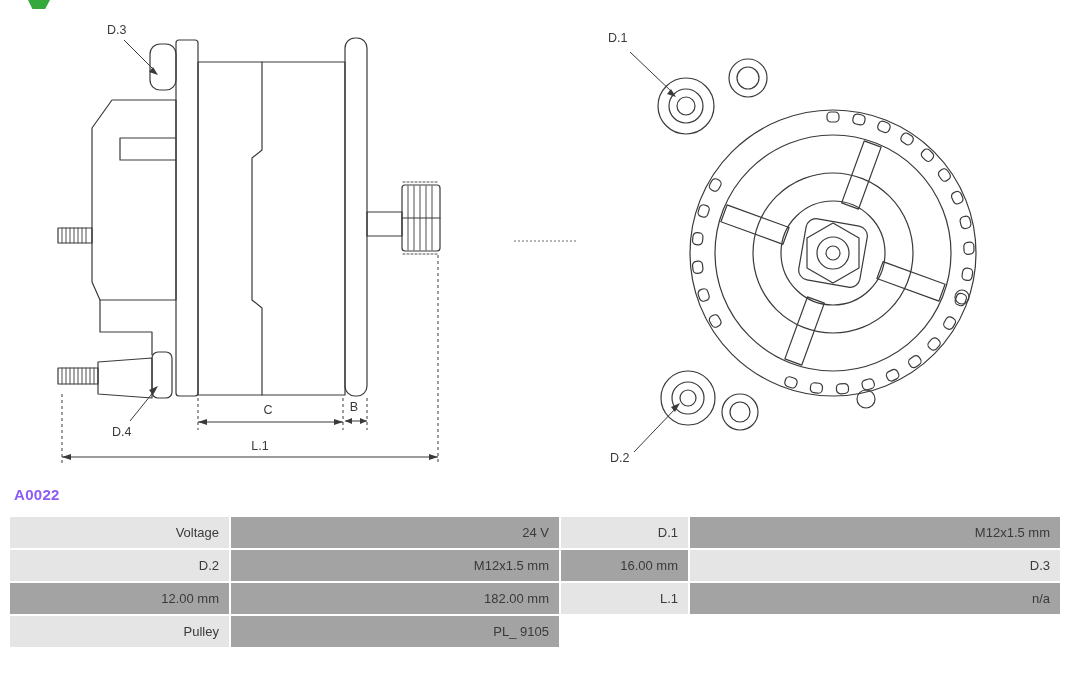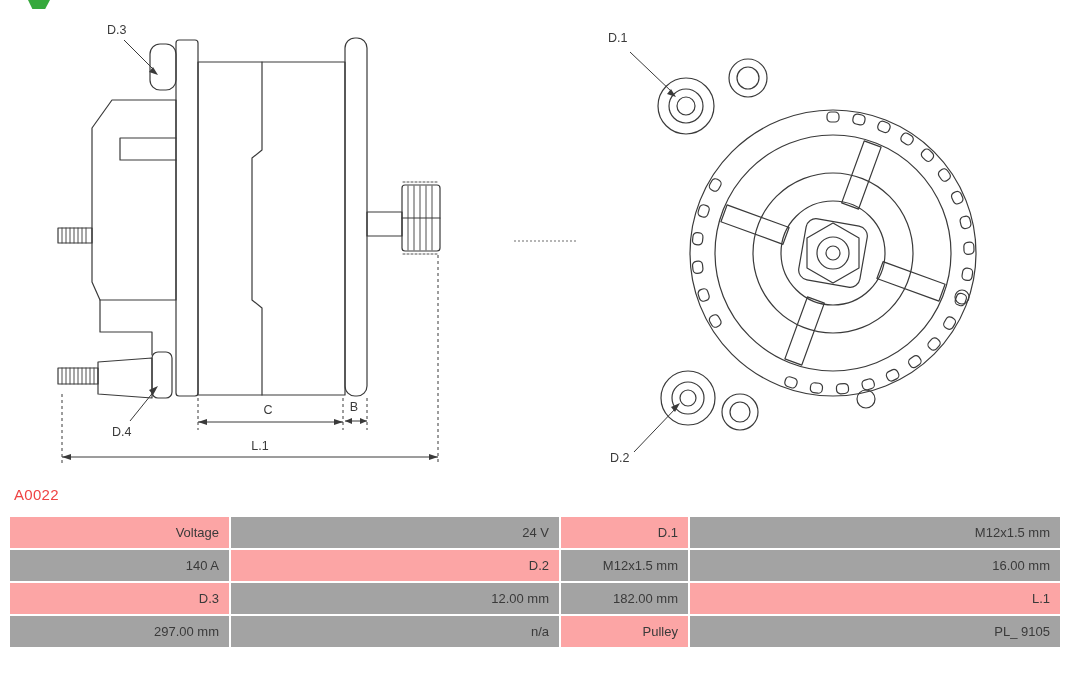--- a/index.html
+++ b/index.html
@@ -14,32 +14,32 @@
   }
   svg text{font-family:"Liberation Sans","DejaVu Sans",sans-serif;font-size:12.5px;fill:#3a3a3a;}
   .side-svg{position:absolute;left:0;top:0;}
   .rear-svg{position:absolute;left:560px;top:0;}
   .dotted-separator{
     position:absolute;left:514px;top:240px;width:62px;height:0;
     border-top:2px dotted #b5b5b5;
   }
   .part-number{
     position:absolute;left:14px;top:486px;
-    font-size:15px;color:#ef4444;letter-spacing:.3px;
+    font-size:15px;color:#8b5cf6;letter-spacing:.3px;font-weight:bold;
   }
   .spec-table{
     position:absolute;left:10px;top:517px;width:1050px;
     display:grid;grid-template-columns:219px 328px 127px 370px;
     gap:2px;font-size:13px;
   }
   .cell{
     height:31px;display:flex;align-items:center;justify-content:flex-end;
     padding-right:10px;box-sizing:border-box;white-space:nowrap;
   }
-  .cell-label{background:#fca5a5;}
+  .cell-label{background:#e5e5e5;}
   .cell-value{background:#a3a3a3;}
 </style>
 </head>
 <body>
 
 <div>
 
   <div class="logo-fragment"></div>
 
   <svg class="side-svg" width="560" height="480" viewBox="0 0 560 480">
@@ -198,30 +198,28 @@
 
   <div class="part-number">A0022</div>
 
   <div class="spec-table">
 
     <div class="cell cell-label">Voltage</div>
     <div class="cell cell-value">24 V</div>
     <div class="cell cell-label">D.1</div>
     <div class="cell cell-value">M12x1.5 mm</div>
 
-    <div class="cell cell-value">140 A</div>
     <div class="cell cell-label">D.2</div>
     <div class="cell cell-value">M12x1.5 mm</div>
 
     <div class="cell cell-value">16.00 mm</div>
     <div class="cell cell-label">D.3</div>
     <div class="cell cell-value">12.00 mm</div>
 
     <div class="cell cell-value">182.00 mm</div>
     <div class="cell cell-label">L.1</div>
-    <div class="cell cell-value">297.00 mm</div>
 
     <div class="cell cell-value">n/a</div>
     <div class="cell cell-label">Pulley</div>
     <div class="cell cell-value">PL_ 9105</div>
   </div>
 
 </div>
 
 </body></html>

